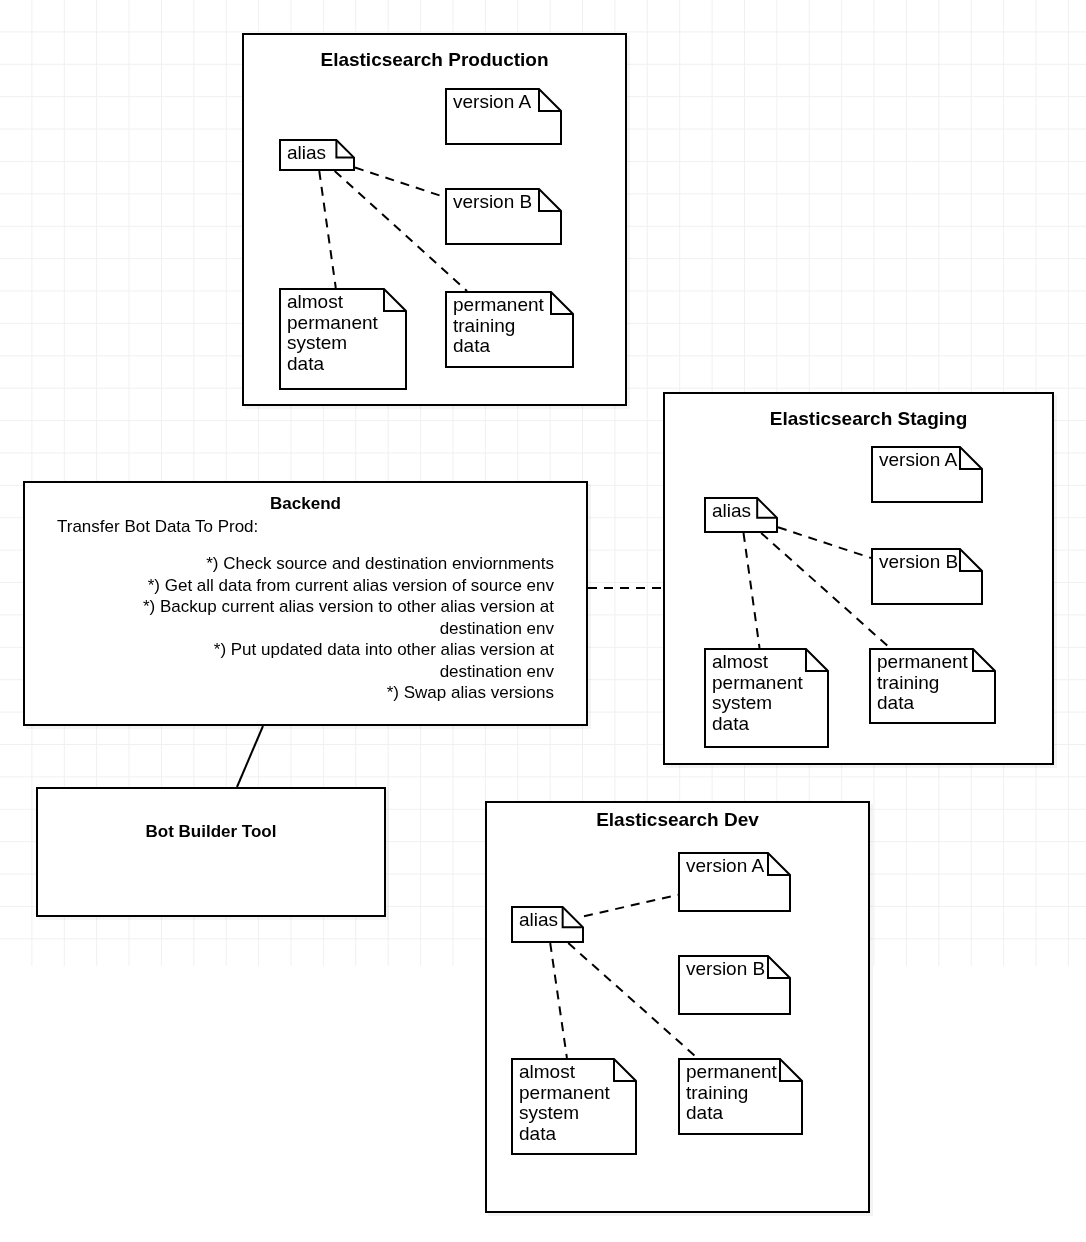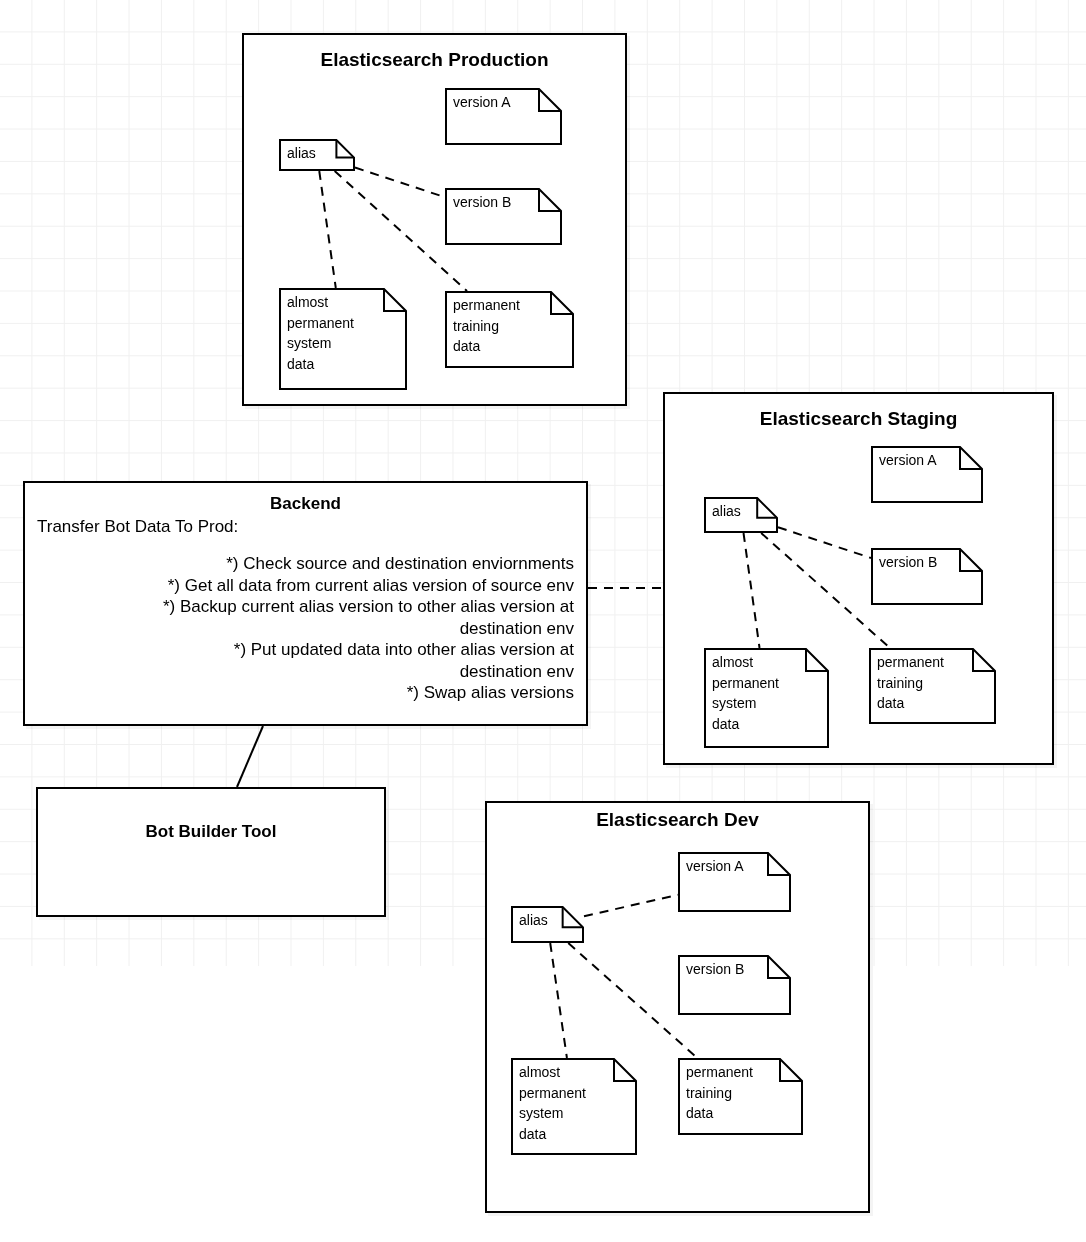--- a/index.html
+++ b/index.html
@@ -88,21 +88,21 @@
   .note svg {
     position: absolute;
     left: 0; top: 0;
     display: block;
   }
   .note-label {
     position: absolute;
     left: 8px;
     top: 4px;
     right: 4px;
-    font-size: 14px;
+    font-size: 19px;
     line-height: 20.6px;
     color: #000000;
     white-space: pre-line;
     pointer-events: none;
   }
 </style>
 </head>
 <body>
 
 <div id="canvas">
@@ -145,21 +145,21 @@
       <div class="note" style="left: 445px; top: 291px; width: 129px; height: 77px;">
         <svg width="129" height="77" viewBox="0 0 129 77">
           <path d="M1,1 L106,1 L128,23 L128,76 L1,76 Z" fill="#ffffff" stroke="#000000" stroke-width="2" stroke-linejoin="miter"></path>
           <path d="M106,1 L106,23 L128,23" fill="none" stroke="#000000" stroke-width="2"></path>
         </svg>
         <div class="note-label">permanent
 training
 data</div>
       </div>
       <div class="container-box" style="left: 663px; top: 392px; width: 391px; height: 373px;">
-        <div class="container-title" style="top: 14px;">Elasticsearch Staging</div>
+        <div class="container-title" style="top: 14px; padding-left: 10px;">Elasticsearch Staging</div>
       </div>
       <div class="note" style="left: 871px; top: 446px; width: 112px; height: 57px;">
         <svg width="112" height="57" viewBox="0 0 112 57">
           <path d="M1,1 L89,1 L111,23 L111,56 L1,56 Z" fill="#ffffff" stroke="#000000" stroke-width="2" stroke-linejoin="miter"></path>
           <path d="M89,1 L89,23 L111,23" fill="none" stroke="#000000" stroke-width="2"></path>
         </svg>
         <div class="note-label">version A</div>
       </div>
       <div class="note" style="left: 871px; top: 548px; width: 112px; height: 57px;">
         <svg width="112" height="57" viewBox="0 0 112 57">
@@ -232,21 +232,21 @@
         <svg width="125" height="77" viewBox="0 0 125 77">
           <path d="M1,1 L102,1 L124,23 L124,76 L1,76 Z" fill="#ffffff" stroke="#000000" stroke-width="2" stroke-linejoin="miter"></path>
           <path d="M102,1 L102,23 L124,23" fill="none" stroke="#000000" stroke-width="2"></path>
         </svg>
         <div class="note-label">permanent
 training
 data</div>
       </div>
     </div>
 
-  <div class="plain-box" id="backend-box" style="left: 23px; top: 481px; width: 565px; height: 245px; padding: 10px 12px;">
+  <div class="plain-box" id="backend-box" style="left: 23px; top: 481px; width: 565px; height: 245px; padding: 10px 32px;">
     <div class="box-title">Backend</div>
     <div class="box-sub">Transfer Bot Data To Prod:</div>
     <div class="box-body" style="margin-top:14px;text-align:right;">*) Check source and destination enviornments
 *) Get all data from current alias version of source env
 *) Backup current alias version to other alias version at
 destination env
 *) Put updated data into other alias version at
 destination env
 *) Swap alias versions</div>
   </div>

